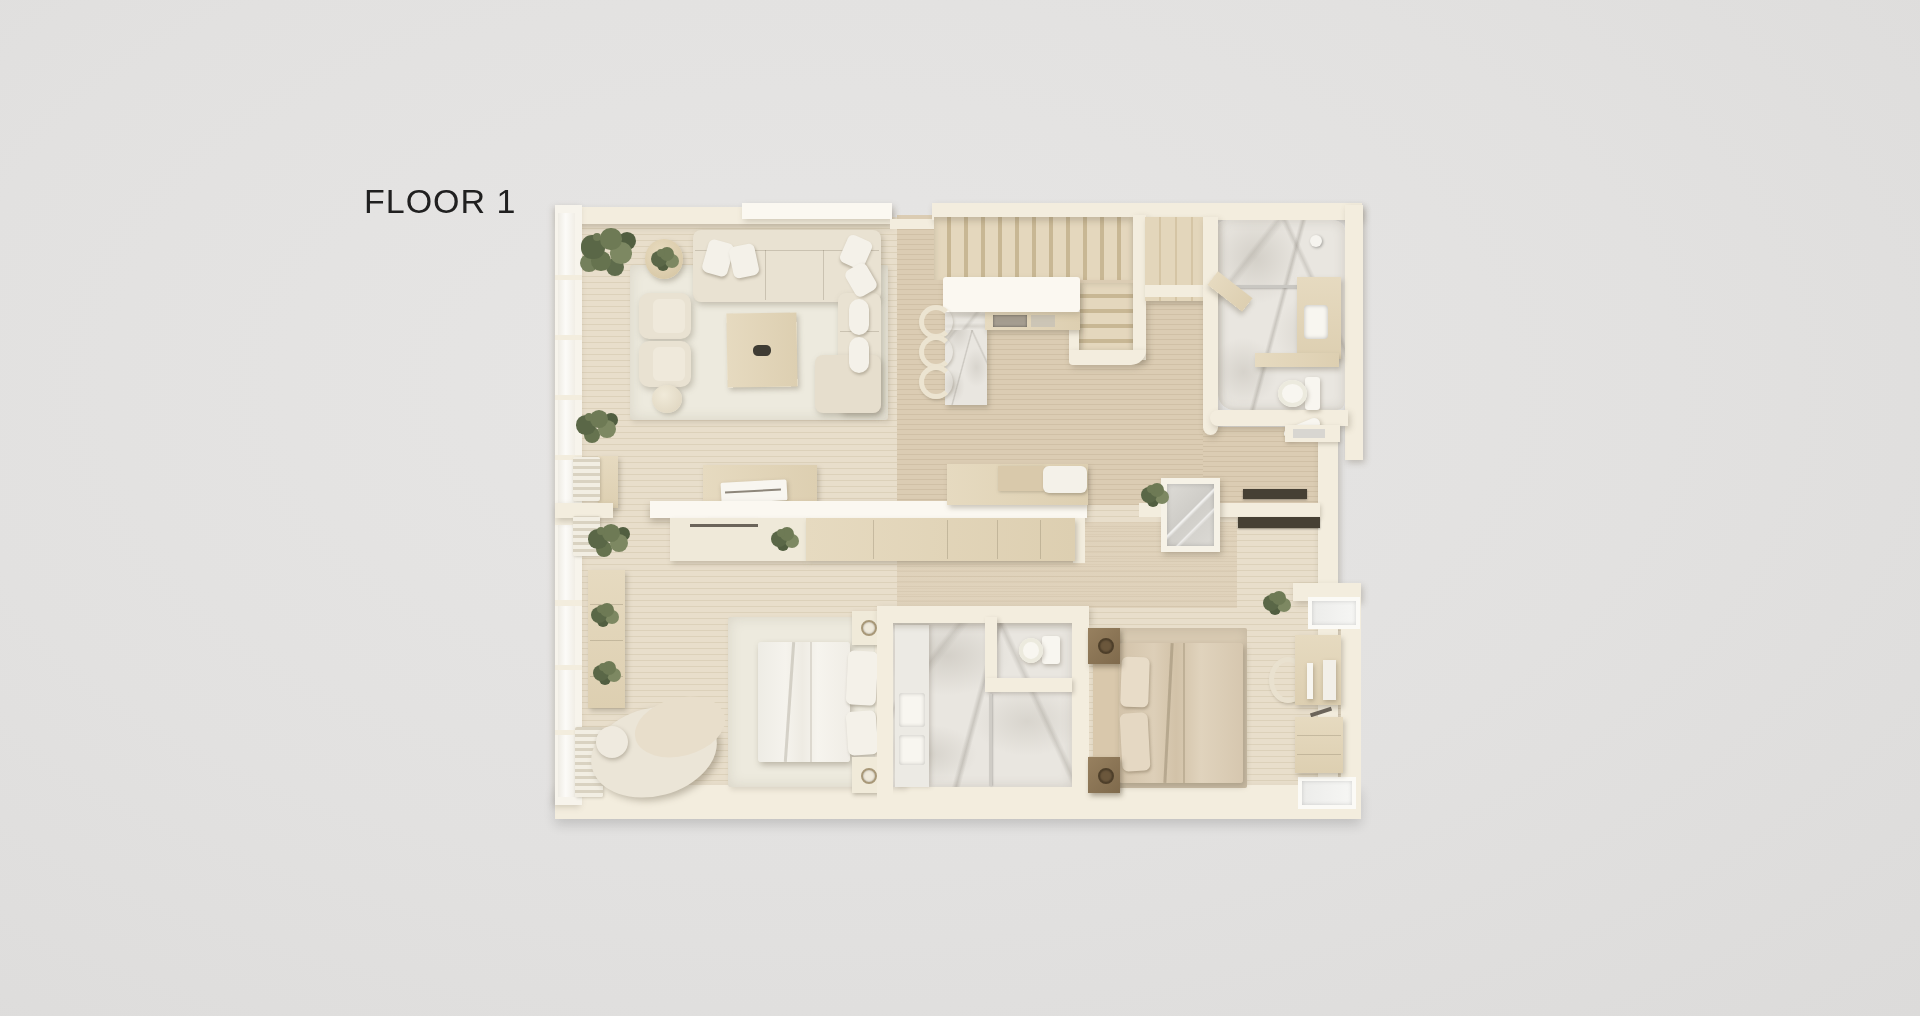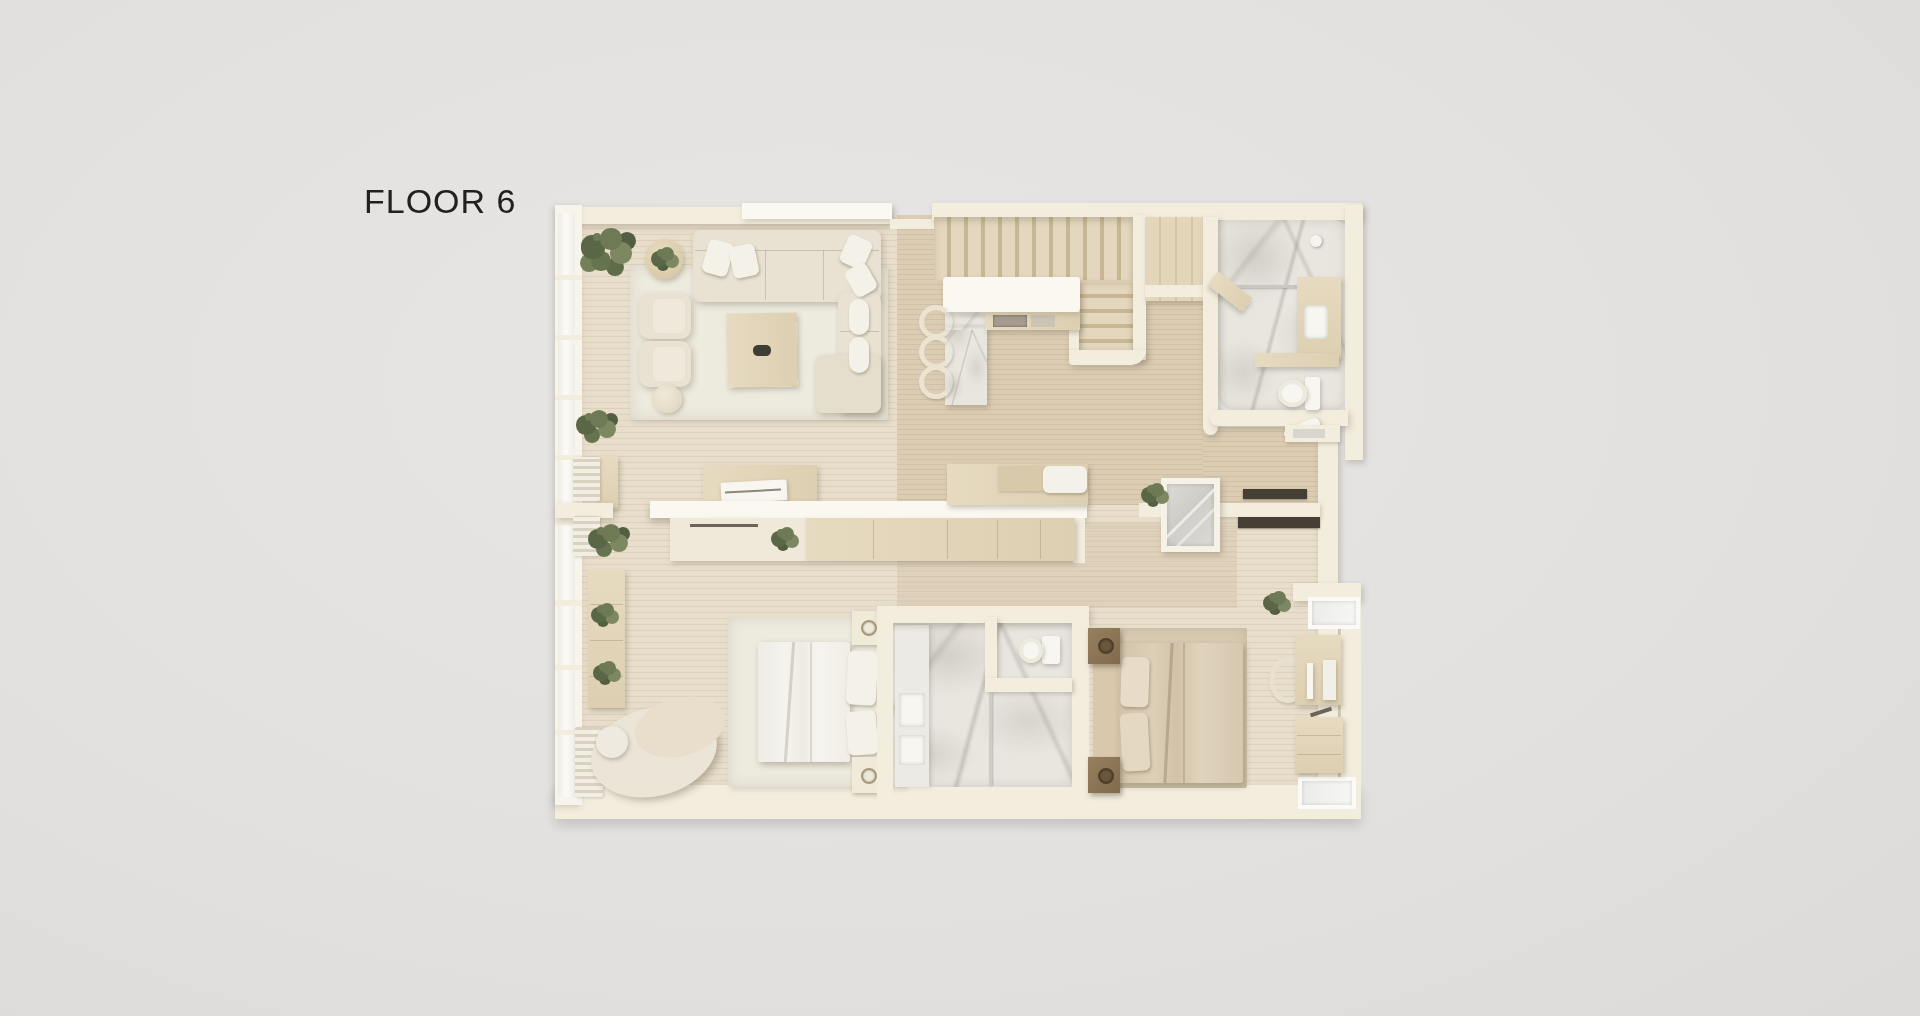--- a/index.html
+++ b/index.html
@@ -59,21 +59,21 @@
   .stool{width:24px;height:24px;border-radius:50%;border:5px solid #ece4d1;border-right-color:transparent;box-shadow:1px 2px 3px rgba(115,105,85,.3);}
   .knob{position:absolute;width:12px;height:12px;border-radius:50%;background:#efe9da;border:2px solid #a89878;box-shadow:inset 0 0 2px rgba(0,0,0,.35);}
   .knob.dark{background:#6b573c;border-color:#4e3f2a;}
   .window-inset{background:linear-gradient(90deg,#ececea,#f6f6f4);border:4px solid #fbfaf6;box-shadow:inset 0 0 4px rgba(0,0,0,.15);}
 </style>
 </head>
 <body>
 
 <div id="scene">
 
-  <div id="floor-title">FLOOR 6</div>
+  <div id="floor-title">FLOOR 1</div>
 
   <div id="plan">
 
     <div class="abs wood-floor" style="left:24px;top:52px;width:318px;height:292px;"></div>
     <div class="abs wood-floor-tan" style="left:342px;top:50px;width:306px;height:310px;"></div>
     <div class="abs wood-floor-tan" style="left:648px;top:262px;width:117px;height:102px;"></div>
     <div class="abs wood-floor" style="left:24px;top:340px;width:741px;height:282px;"></div>
     <div class="abs wood-floor-tan" style="left:342px;top:357px;width:340px;height:86px;opacity:.65;"></div>
     <div class="abs wood-floor" style="left:763px;top:436px;width:26px;height:186px;"></div>
 

